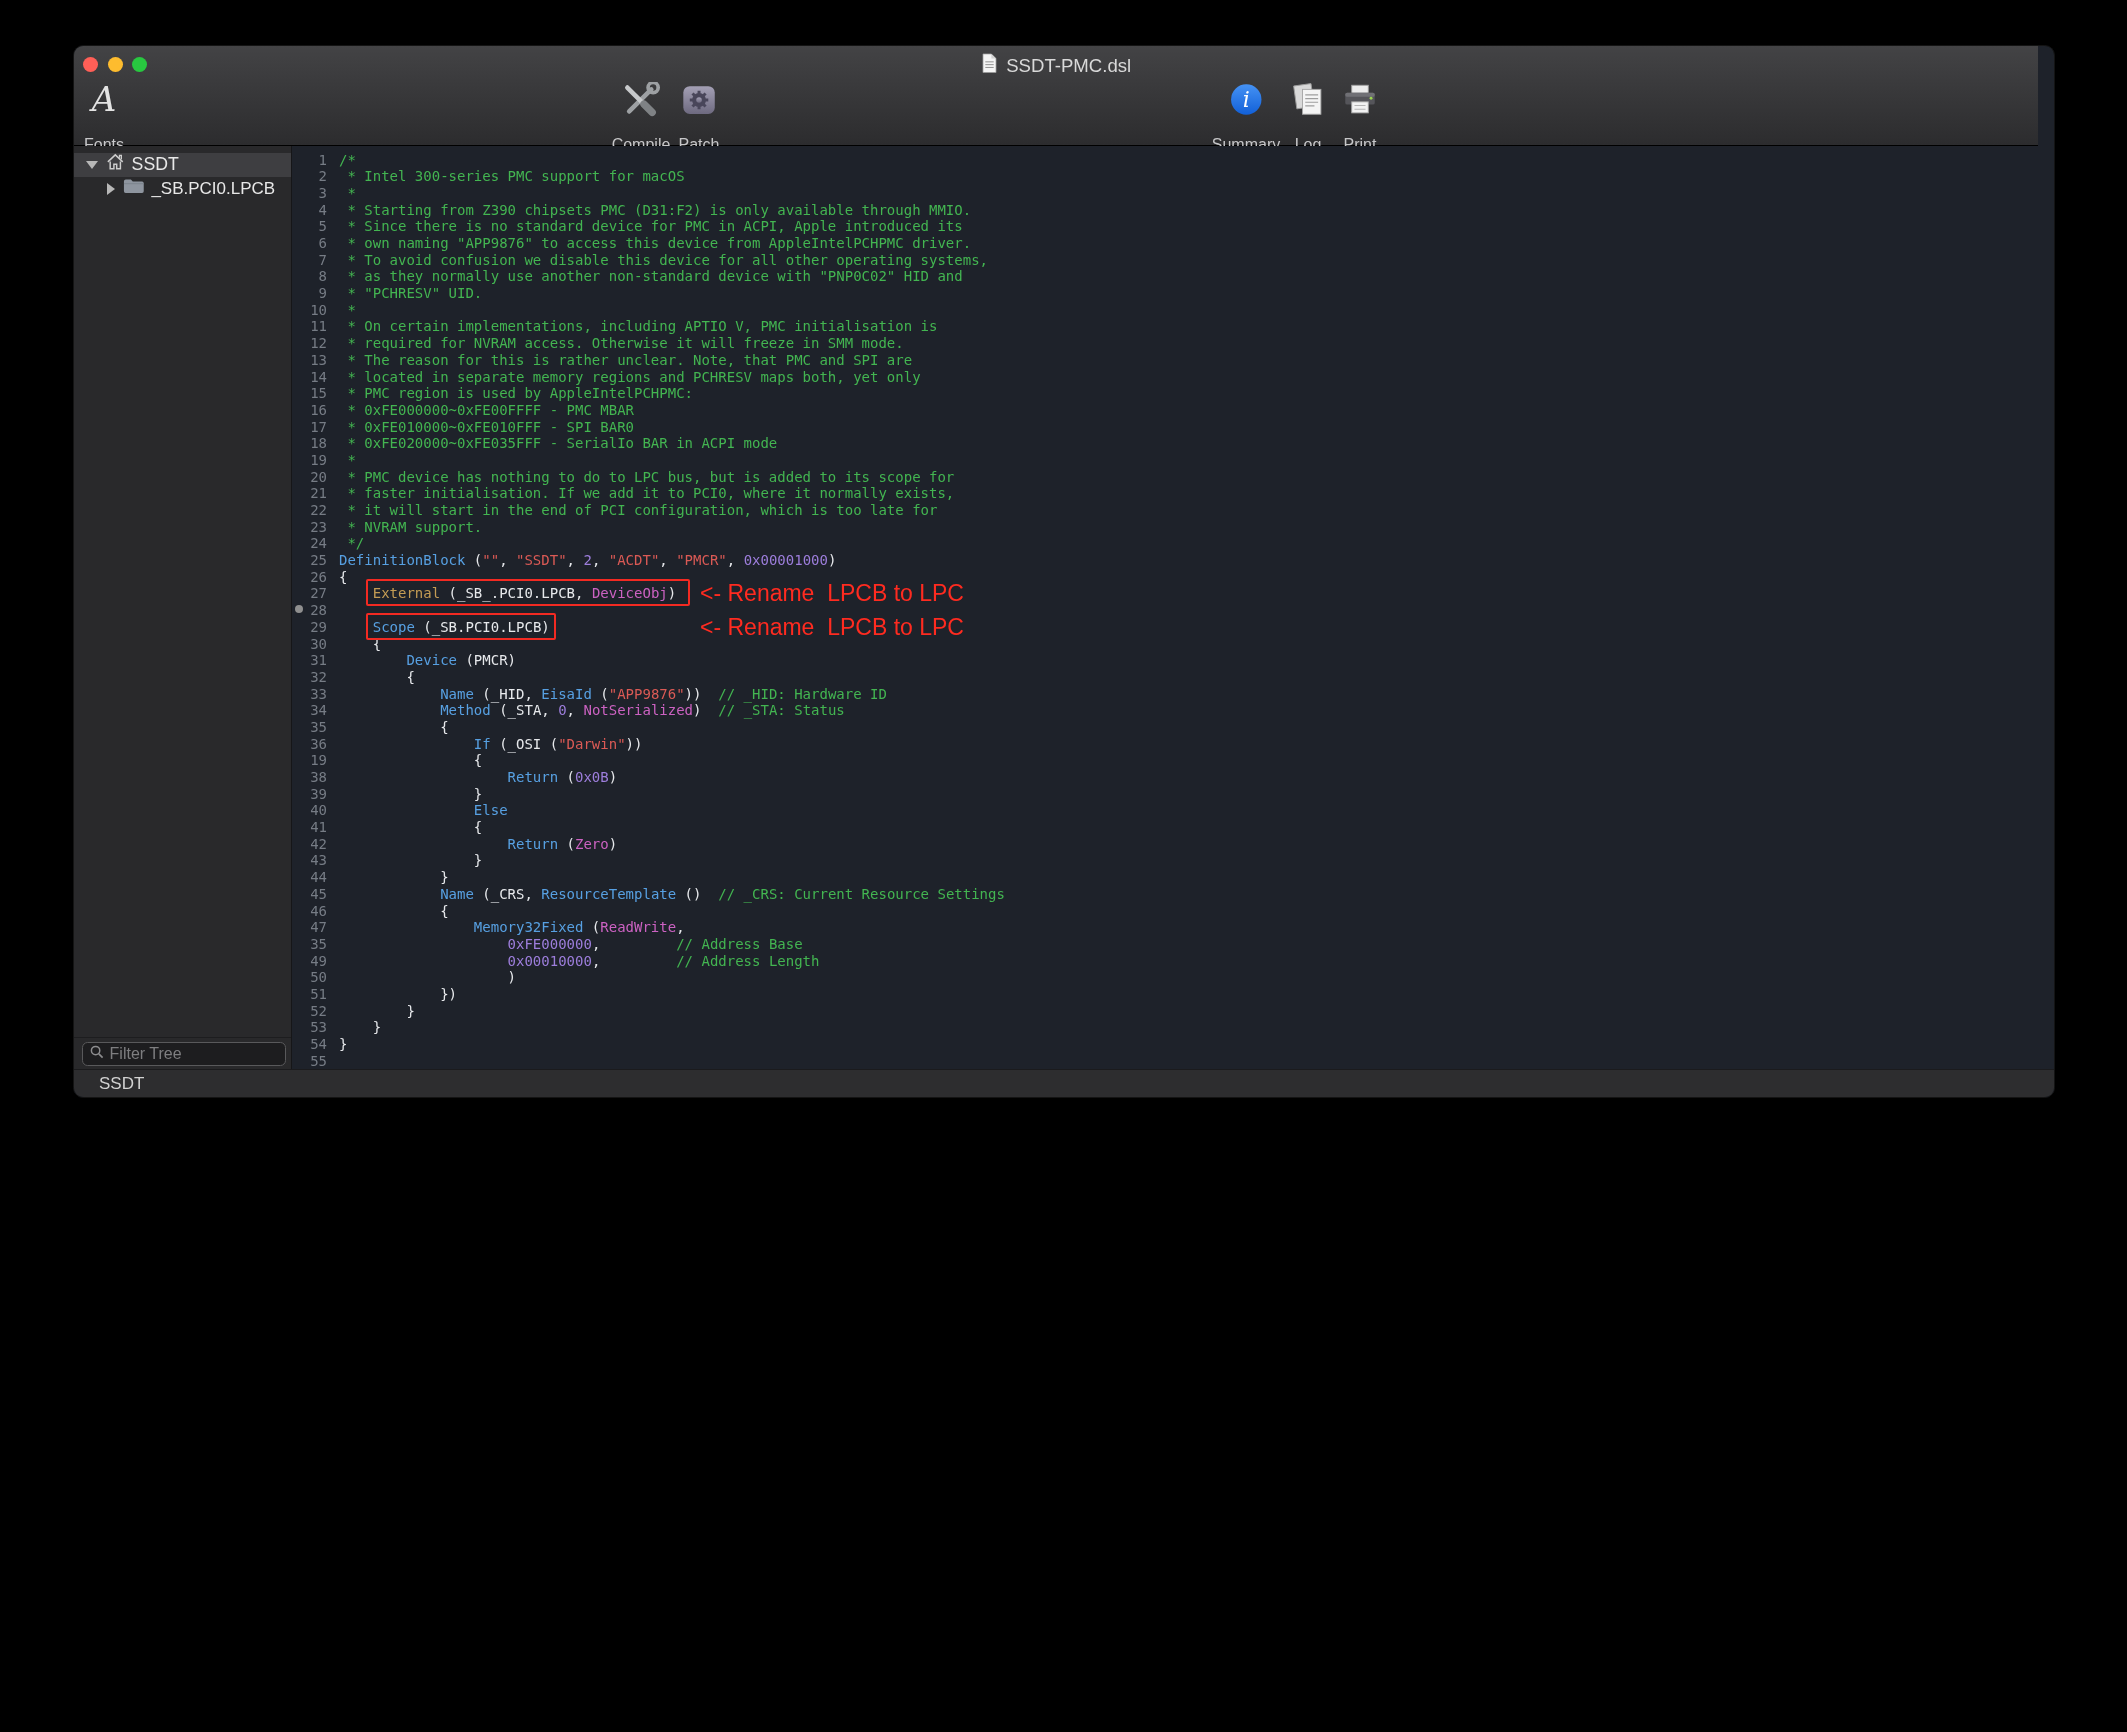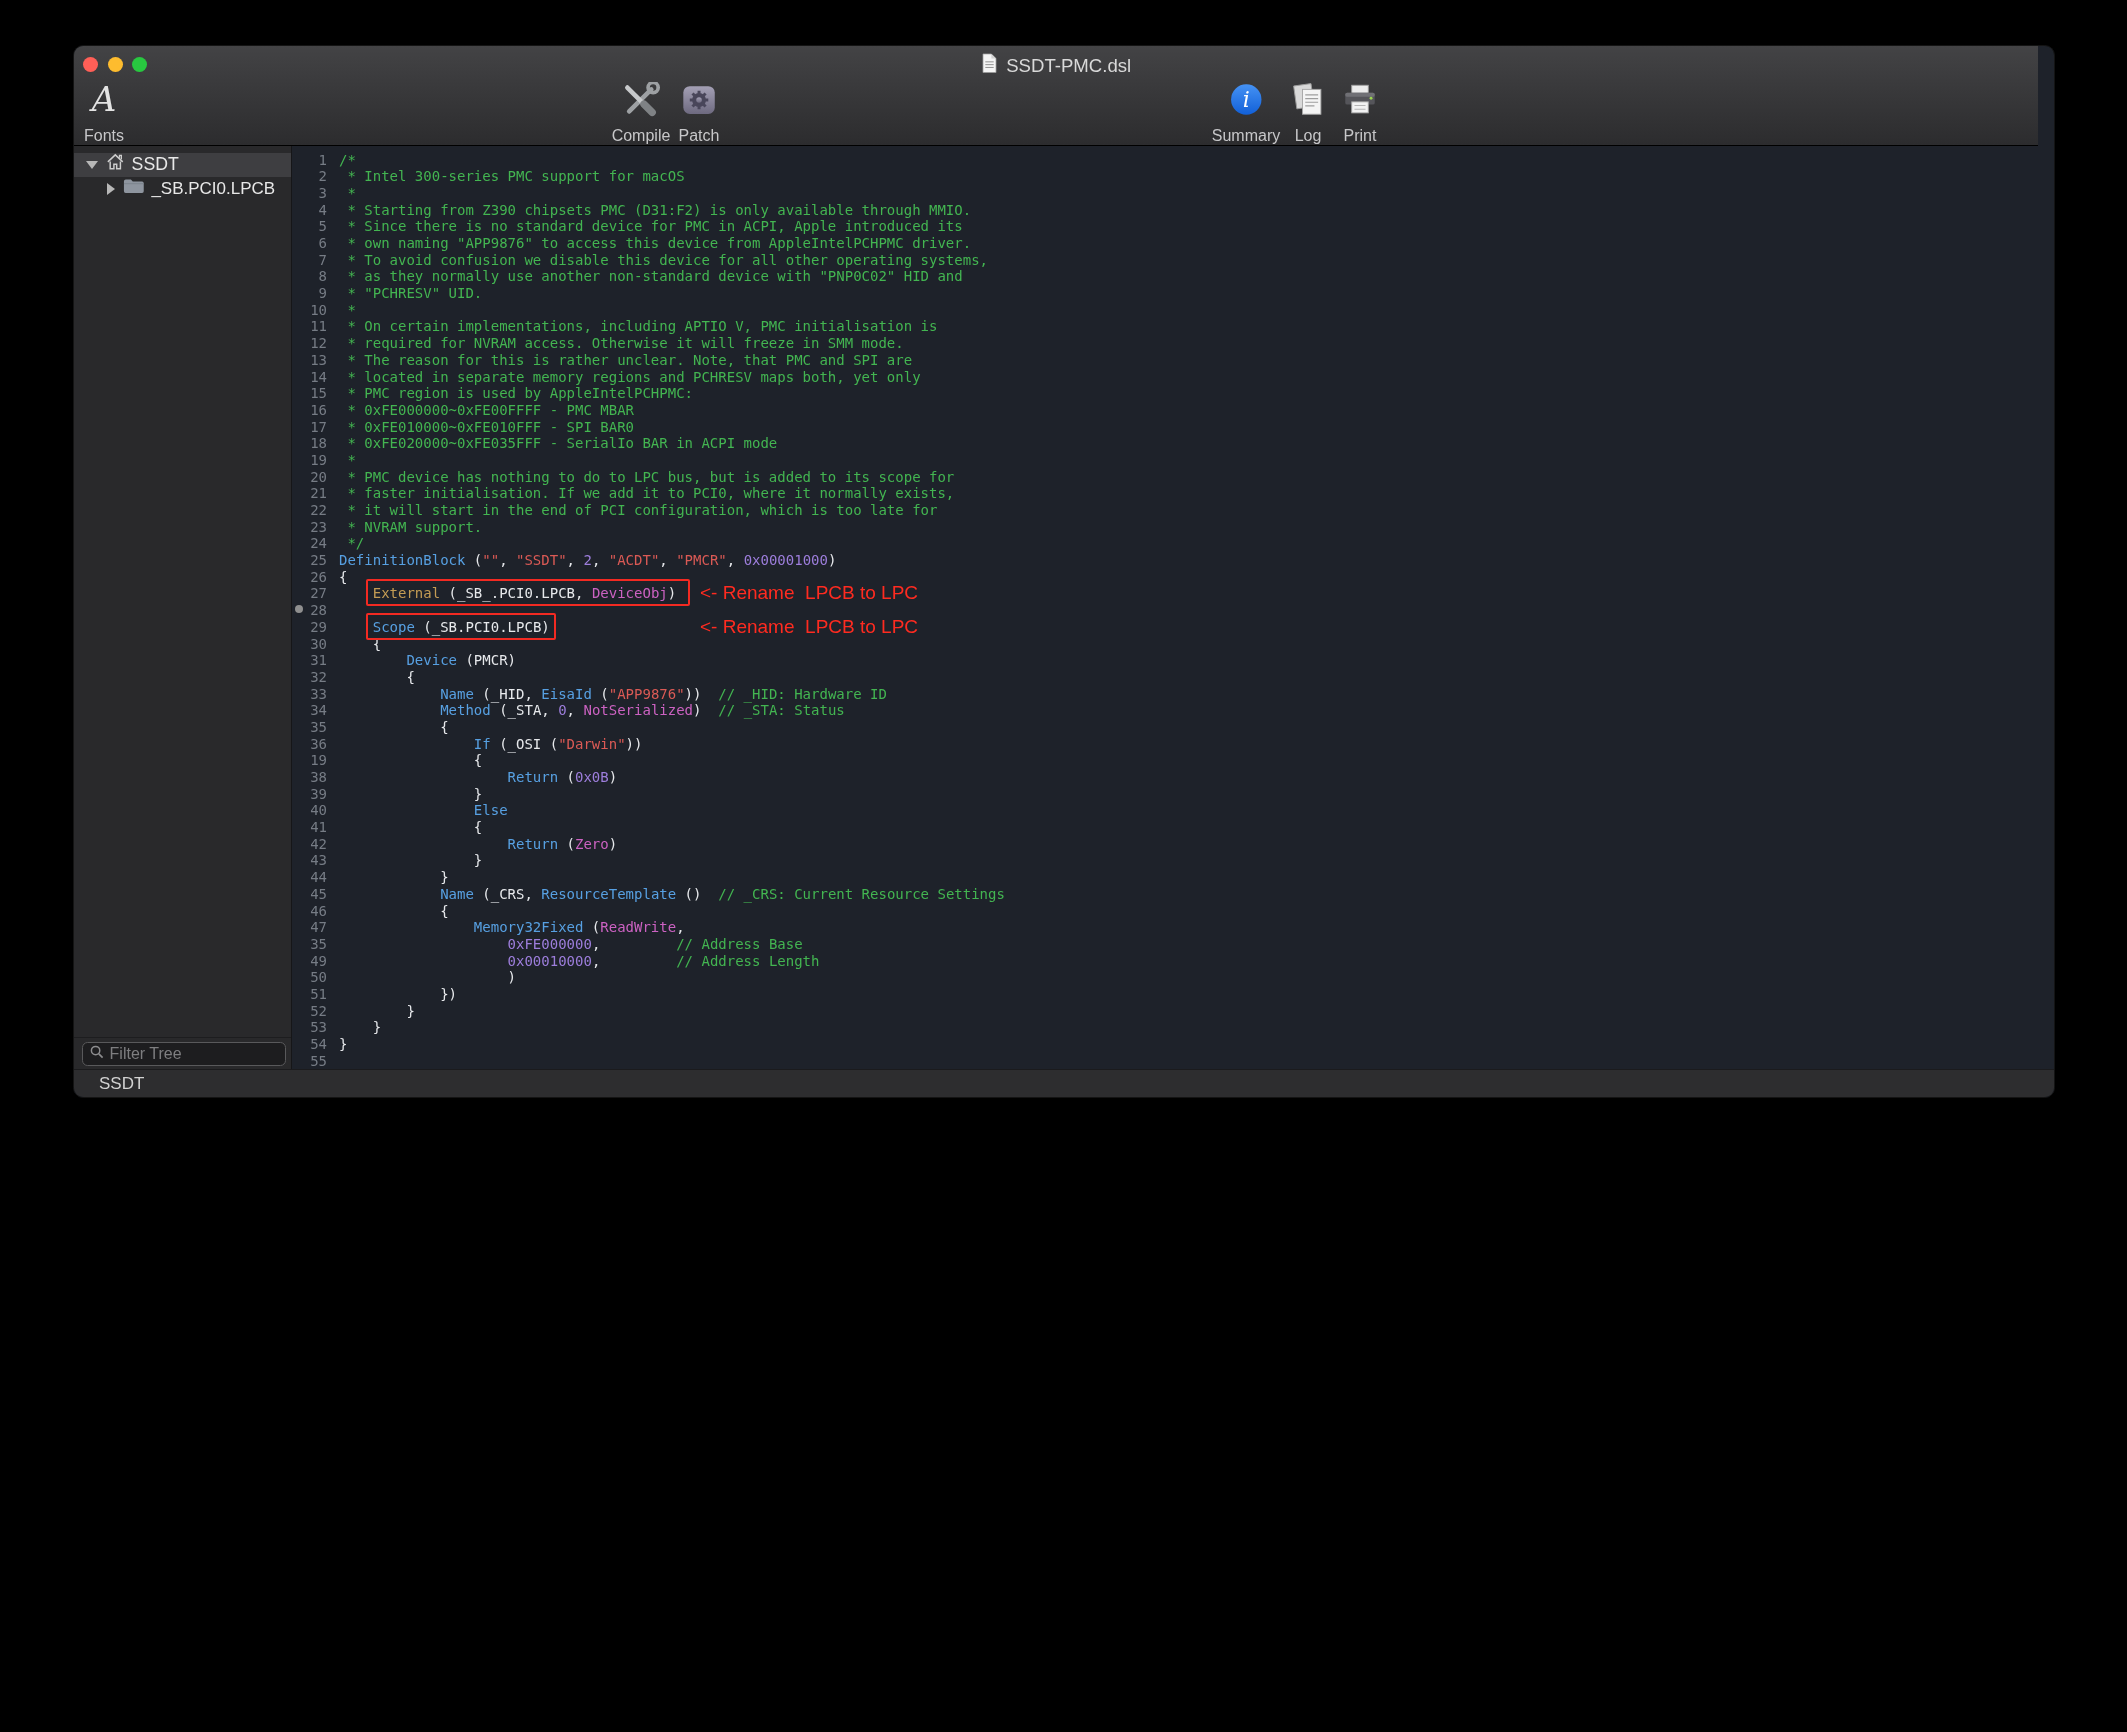--- a/index.html
+++ b/index.html
@@ -16,21 +16,21 @@
   .header { position:absolute; top:0; left:0; right:16px; height:100px;
             background:linear-gradient(#434345,#2c2c2e); border-bottom:0.9px solid #000; }
   .traffic { position:absolute; top:11.2px; left:9.3px; display:flex; gap:9.3px; }
   .light { width:15px; height:15px; border-radius:50%; }
   .light.red { background:#FF5F57; } .light.yellow { background:#FEBC2E; } .light.green { background:#28C840; }
   .title-wrap { position:absolute; top:7.5px; left:0; right:0; height:24px;
                 display:flex; justify-content:center; align-items:center; gap:8.4px;
                 color:#D9D9D9; font-size:18.6px; font-weight:500; }
   .titem { position:absolute; top:34px; transform:translateX(-50%); text-align:center; cursor:default; }
   .ticon { height:39px; display:flex; align-items:center; justify-content:center; }
-  .tlabel { font-size:16px; color:#C7C7C9; margin-top:8px; }
+  .tlabel { font-size:16px; color:#C7C7C9; margin-top:17px; }
   .fonts-a { font-family:"DejaVu Serif", serif; font-style:italic; font-size:34px; color:#E3E3E3; line-height:37px; }
 
   
   .main { position:absolute; top:100px; bottom:28px; left:0; right:0; display:flex; }
   .sidebar { width:218px; background:#29292B; border-right:0.9px solid #161618; position:relative; }
   .trow { height:24px; display:flex; align-items:center; gap:7.5px; padding-left:12px;
           color:#E8E8E8; font-size:17.7px; }
   .trow.selected { background:#3E3E41; }
   .trow.child { padding-left:33px; font-size:17px; }
   .disc-down { width:0; height:0; border-left:6.5px solid transparent; border-right:6.5px solid transparent;
@@ -58,21 +58,21 @@
   .tok-s { color:#DB5A55; }
   .tok-n { color:#9D7EDC; }
   .tok-p { color:#CC62C2; }
   .tok-e { color:#C49C54; }
   .marker-dot { position:absolute; left:2.8px; top:459px; width:8.4px; height:8.4px; border-radius:50%;
                 background:#8F8F8F; }
   .anno-box { position:absolute; border:2.8px solid #F32A22; border-radius:1.9px; }
   .anno-box.b1 { left:74px; top:433px; width:324px; height:27px; }
   .anno-box.b2 { left:74px; top:467px; width:190px; height:27px; }
   .anno-label { position:absolute; color:#FF2B20; font-family:"Liberation Sans", sans-serif;
-                font-size:19px; line-height:26px; white-space:pre; }
+                font-size:23px; line-height:26px; white-space:pre; }
   .anno-label.a1 { left:408px; top:434px; }
   .anno-label.a2 { left:408px; top:468px; }
 
   
   .statusbar { position:absolute; bottom:0; left:0; right:0; height:28px; background:#2D2D2F;
                border-top:0.9px solid #1B1B1D; display:flex; align-items:center; padding-left:25px;
                color:#D2D2D2; font-size:17px; }
 </style>
 </head>
 <body>

